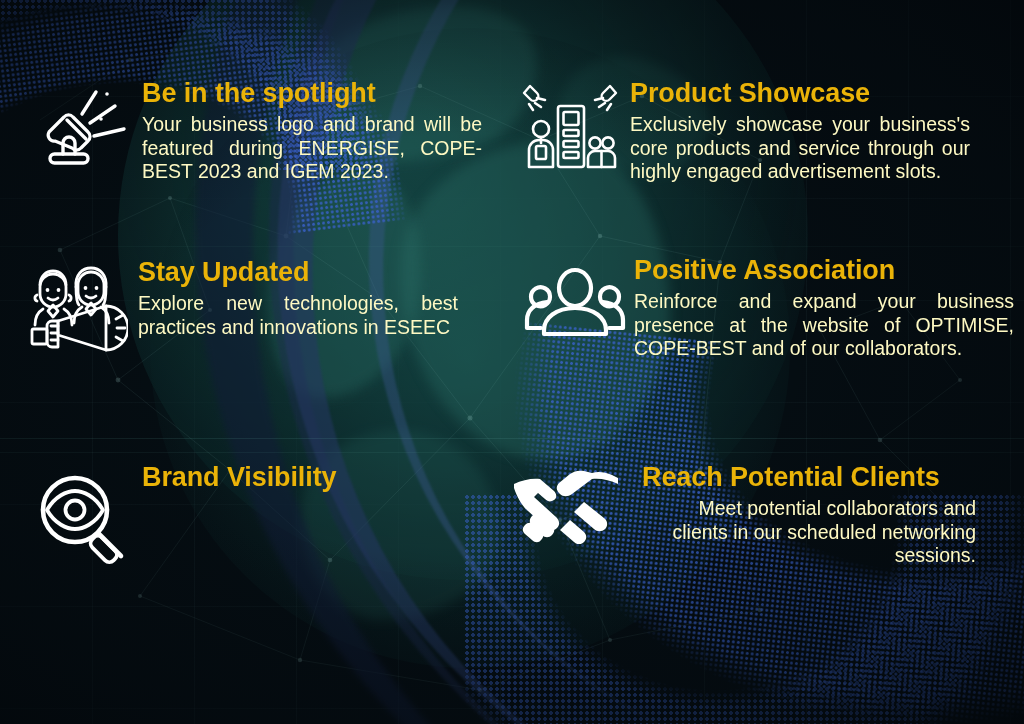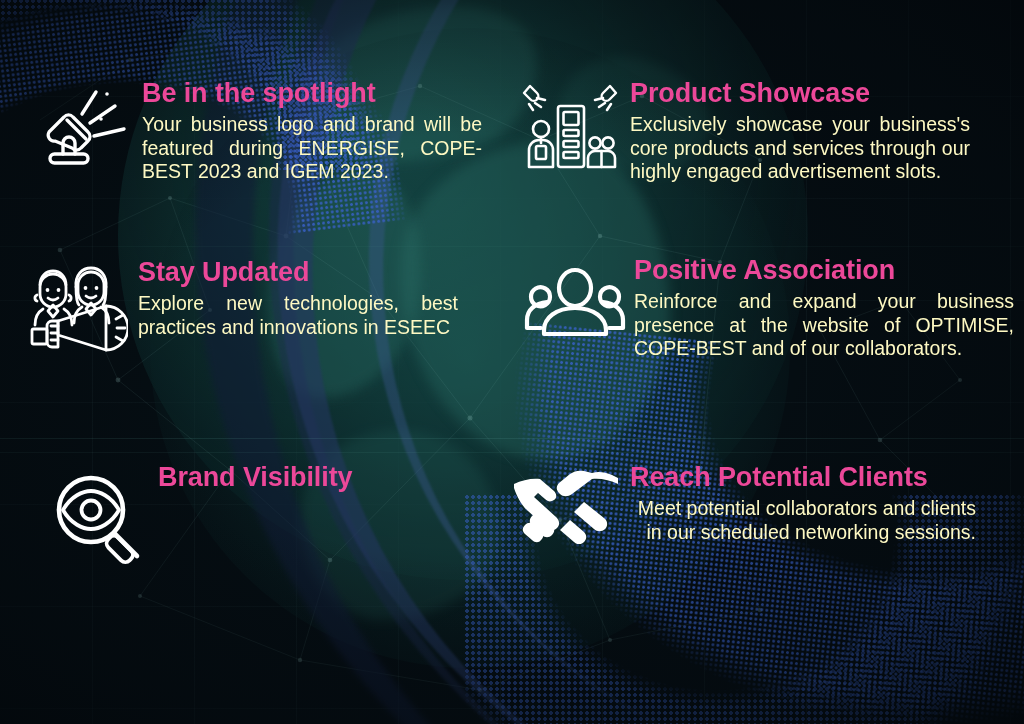--- a/index.html
+++ b/index.html
@@ -134,32 +134,32 @@
     display:grid;
     grid-template-columns:492px 532px;
     grid-template-rows:247px 205px 272px;
     z-index:5;
   }
   .card{display:flex;position:relative;}
   .card-r1l{padding:78px 10px 0 30px;}
   .card-r1r{padding:78px 54px 0 18px;}
   .card-r2l{padding:8px 10px 0 24px;}
   .card-r2r{padding:10px 34px 0 18px;}
-  .card-r3l{padding:10px 10px 0 40px;}
-  .card-r3r{padding:10px 48px 0 10px;}
+  .card-r3l{padding:10px 10px 0 24px;}
+  .card-r3r{padding:10px 48px 0 10px;gap:12px;}
 
   .icon-wrap{
     flex:0 0 auto;
     display:flex;align-items:flex-start;justify-content:center;
   }
   .icon-wrap svg{display:block;}
 
   .txt{flex:1 1 auto;}
   .title{
-    color:#ec4899;
+    color:#eab308;
     font-weight:700;
     font-size:27px;
     line-height:30px;
     letter-spacing:-0.1px;
     margin:0 0 5px 0;
     white-space:nowrap;
   }
   .desc{
     color:#fef9c3;
     font-size:19.5px;
@@ -321,21 +321,21 @@
           <g transform="translate(68,56)">
             <circle cx="7" cy="7" r="5.6"></circle>
             <circle cx="20" cy="7" r="5.6"></circle>
             <path d="M0 31 v-9 a7 7 0 0 1 7 -7 h13 a7 7 0 0 1 7 7 v9 Z"></path>
             <path d="M13.5 15 v16"></path>
           </g>
         </svg>
       </div>
       <div class="txt">
         <h2 class="title">Product Showcase</h2>
-        <p class="desc">Exclusively showcase your business's core products and services through our highly engaged advertisement slots.</p>
+        <p class="desc">Exclusively showcase your business's core products and service through our highly engaged advertisement slots.</p>
       </div>
     </div>
 
     <div class="card card-r2r col-right">
       <div class="icon-wrap" style="width:120px;padding-top:6px;">
         <svg width="100" height="94" viewBox="0 0 100 94" fill="none" stroke="#ffffff" stroke-width="2.8" stroke-linecap="round" stroke-linejoin="round">
 
           <g transform="translate(8,6)">
             <path d="M4 18 a13 13 0 0 1 26 0 v7 a13 13 0 0 1 -26 0 Z"></path>
             <path d="M4 16 c0 -9 6 -14 13 -14 s13 5 13 14"></path>

